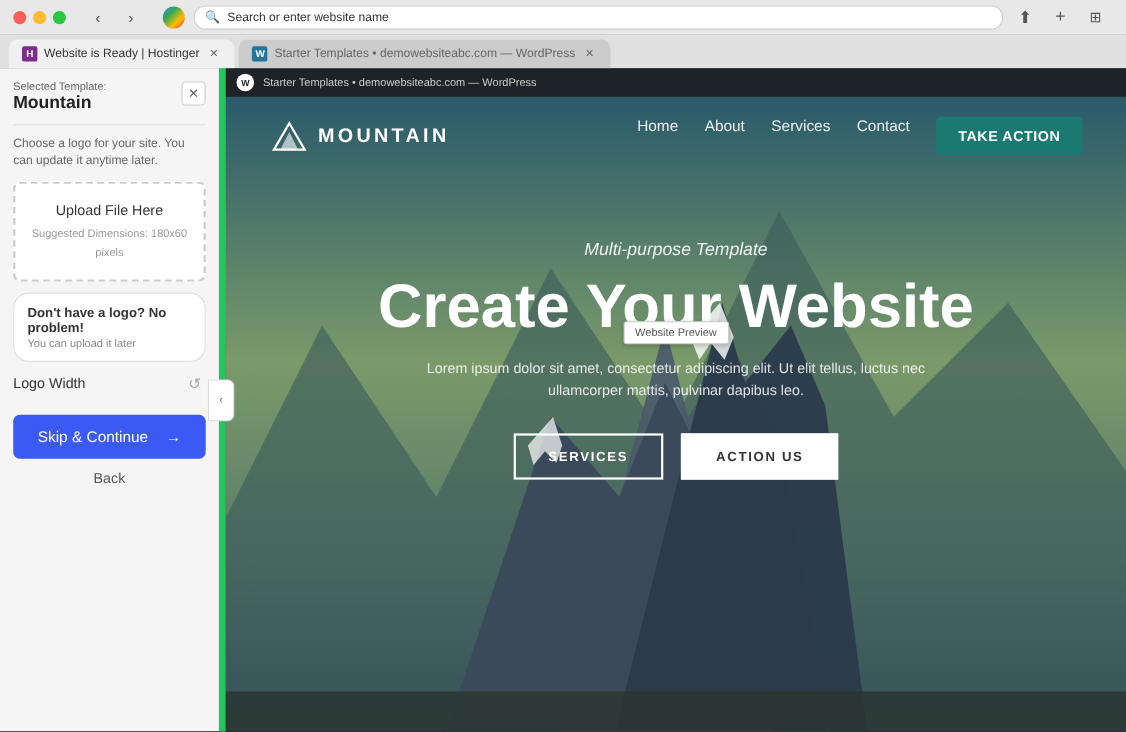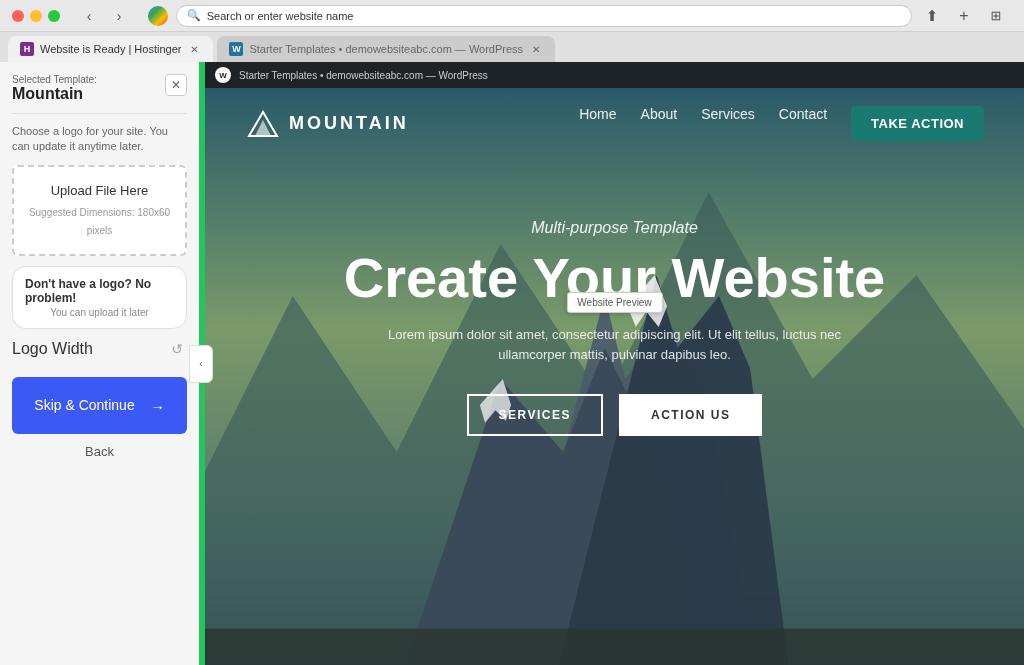--- a/index.html
+++ b/index.html
@@ -205,32 +205,31 @@
     }
     .no-logo-title {
       font-size: 12px;
       font-weight: 600;
       color: #333;
       margin-bottom: 2px;
     }
     .no-logo-sub {
       font-size: 10px;
       color: #888;
-      text-align: center;
     }
 
     .logo-width-section {}
     .logo-width-header {
       display: flex;
       justify-content: space-between;
       align-items: center;
       margin-bottom: 8px;
     }
     .logo-width-label {
-      font-size: 16px;
+      font-size: 13px;
       font-weight: 500;
       color: #333;
     }
     .refresh-btn {
       width: 20px; height: 20px; border: none; background: transparent;
       cursor: pointer; color: #aaa; font-size: 14px;
     }
     .slider-row {
       display: flex;
       align-items: center;
@@ -278,21 +277,21 @@
       line-height: 1;
       color: #999;
       cursor: pointer;
       background: none;
       border: none;
       padding: 0;
     }
 
     .skip-btn {
       width: 100%;
-      height: 57px;
+      height: 40px;
       background: #3b5af5;
       color: white;
       border: none;
       border-radius: 6px;
       font-size: 14px;
       font-weight: 500;
       cursor: pointer;
       display: flex;
       align-items: center;
       justify-content: center;

